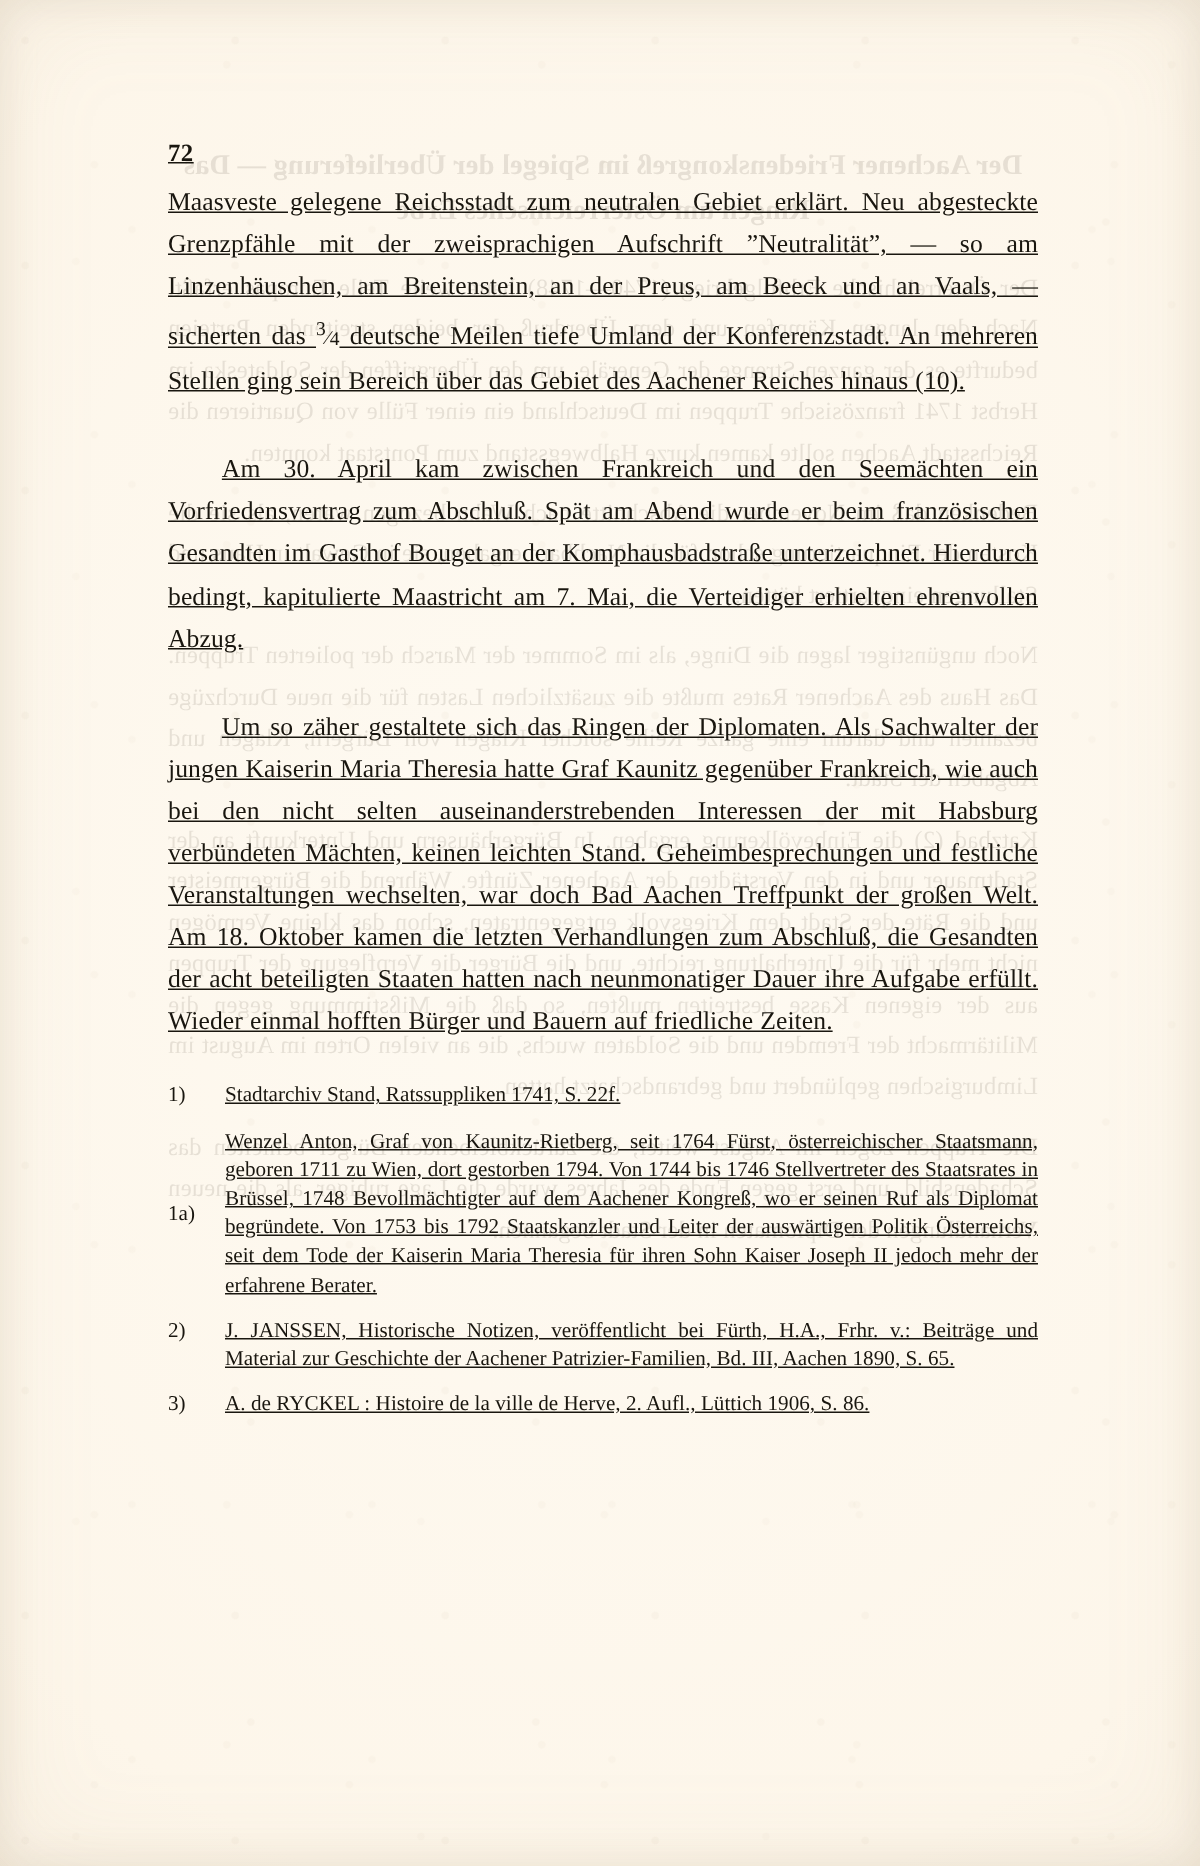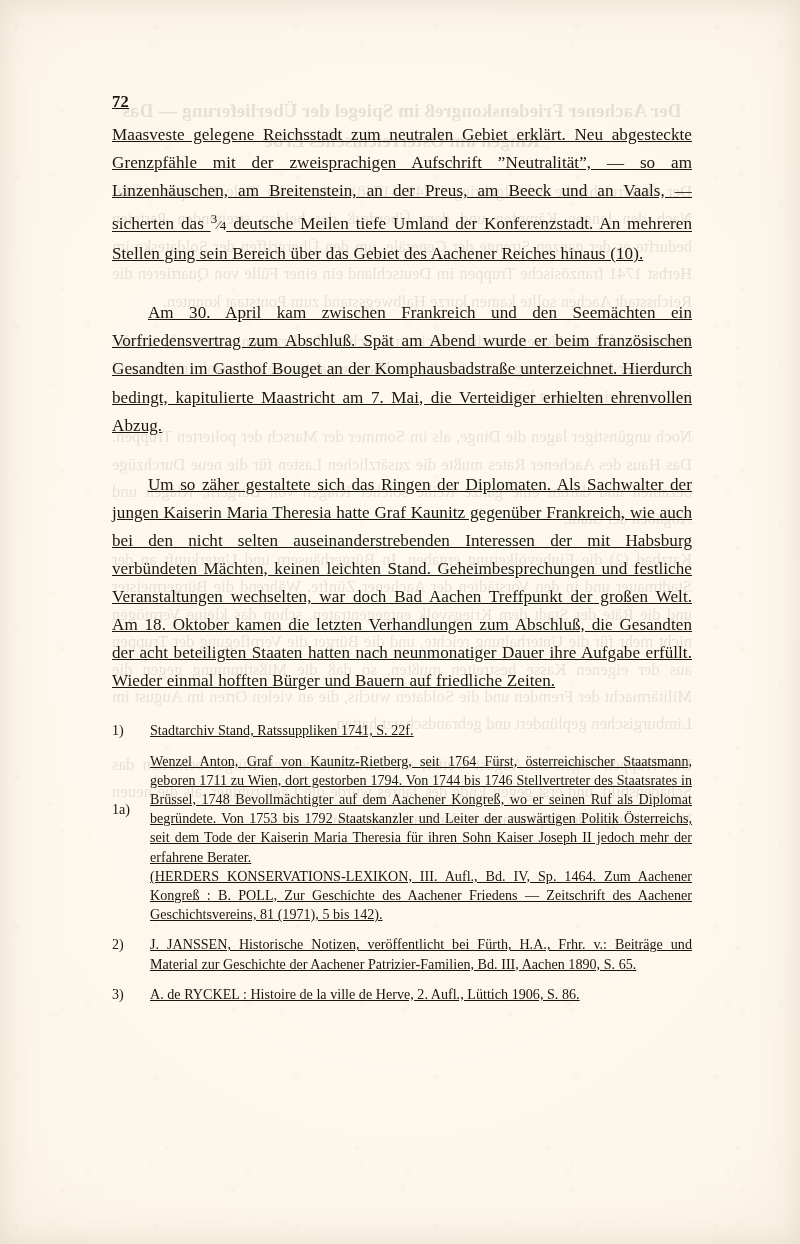--- a/index.html
+++ b/index.html
@@ -167,21 +167,20 @@
     <div id="notes">
 
       <div class="note">
         <span class="marker">1)</span>
         <p>Stadtarchiv Stand, Ratssuppliken 1741, S. 22f.</p>
       </div>
 
       <div class="note">
         <span class="marker wide">1a)</span>
         <p>Wenzel Anton, Graf von Kaunitz-Rietberg, seit 1764 Fürst, österreichischer Staatsmann, geboren 1711 zu Wien, dort gestorben 1794. Von 1744 bis 1746 Stellvertreter des Staatsrates in Brüssel, 1748 Bevollmächtigter auf dem Aachener Kongreß, wo er seinen Ruf als Diplomat begründete. Von 1753 bis 1792 Staatskanzler und Leiter der auswärtigen Politik Österreichs, seit dem Tode der Kaiserin Maria Theresia für ihren Sohn Kaiser Joseph II jedoch mehr der erfahrene Berater.</p>
-        <p>(HERDERS KONSERVATIONS-LEXIKON, III. Aufl., Bd. IV, Sp. 1464. Zum Aachener Kongreß : B. POLL, Zur Geschichte des Aachener Friedens — Zeitschrift des Aachener Geschichtsvereins, 81 (1971), 5 bis 142).</p>
       </div>
 
       <div class="note">
         <span class="marker">2)</span>
         <p>J. JANSSEN, Historische Notizen, veröffentlicht bei Fürth, H.A., Frhr. v.: Beiträge und Material zur Geschichte der Aachener Patrizier-Familien, Bd. III, Aachen 1890, S. 65.</p>
       </div>
 
       <div class="note">
         <span class="marker">3)</span>
         <p>A. de RYCKEL : Histoire de la ville de Herve, 2. Aufl., Lüttich 1906, S. 86.</p>

